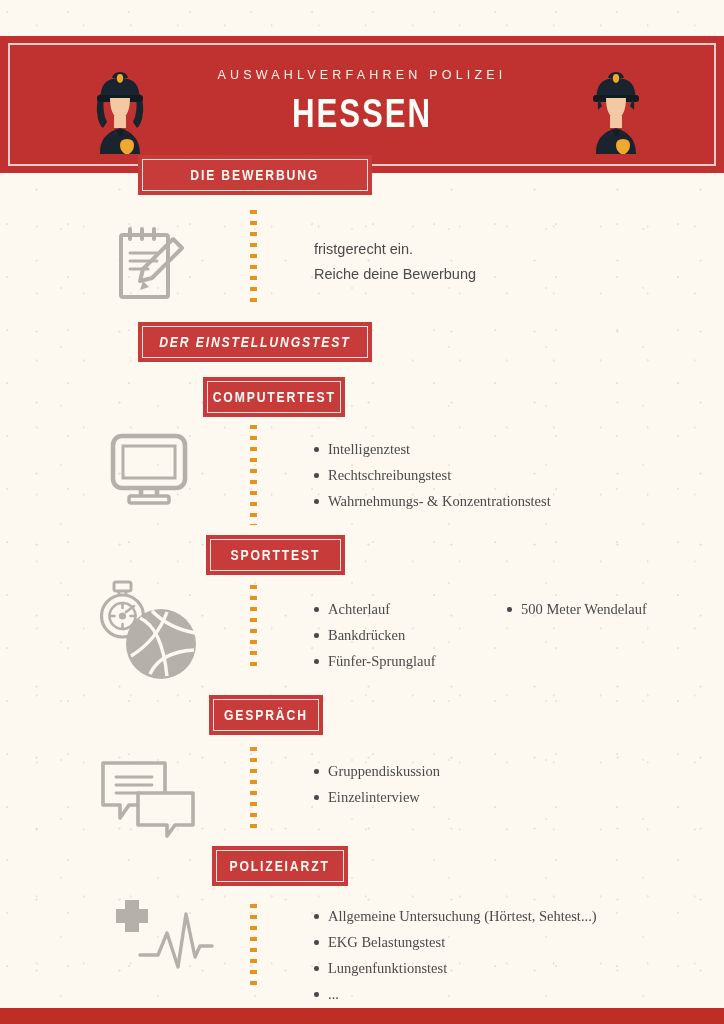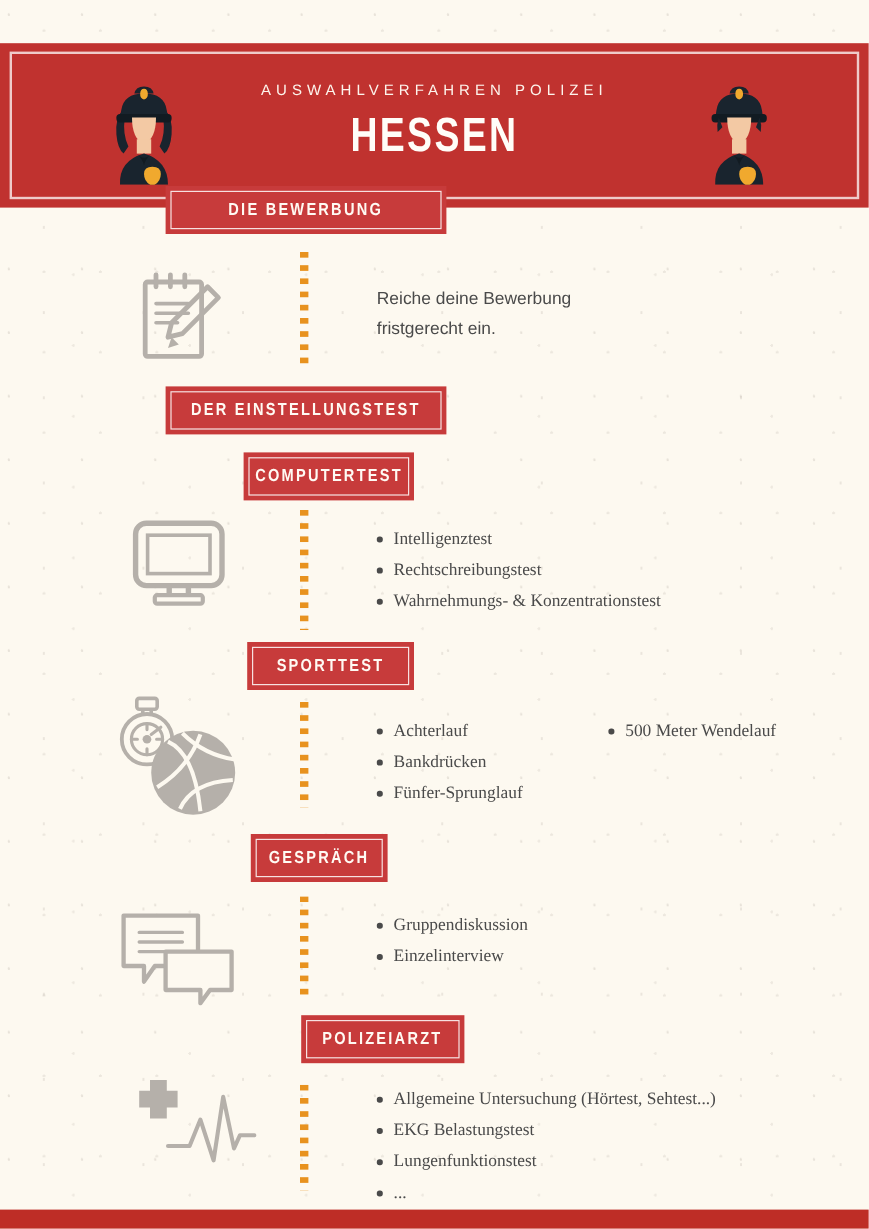--- a/index.html
+++ b/index.html
@@ -217,25 +217,25 @@
     <rect x="8" y="12" width="47" height="62" rx="2" fill="none" stroke="#b5b0aa" stroke-width="4"></rect>
     <path d="M17 6 v10 M29 6 v10 M41 6 v10" stroke="#b5b0aa" stroke-width="4" stroke-linecap="round" fill="none"></path>
     <path d="M17 30 h27 M17 38 h27 M17 46 h18" stroke="#b5b0aa" stroke-width="3" stroke-linecap="round"></path>
     <path d="M60 16 l9 9 l-30 30 l-12 3 l3-12z" fill="none" stroke="#b5b0aa" stroke-width="4" stroke-linejoin="round"></path>
     <path d="M30 58 l-3 9 l9-3z" fill="#b5b0aa"></path>
   </svg>
 
   <div class="dots" style="left:250px; top:210px; height:98px;"></div>
 
   <div class="body-text" style="left:314px; top:237px; width:260px;">
+    <div>fristgerecht ein.</div>
     <div>Reiche deine Bewerbung</div>
-    <div>fristgerecht ein.</div>
-  </div>
-
-  <div class="badge" style="left:138px; top:322px; width:234px;">
+  </div>
+
+  <div class="badge" style="left:138px; top:322px; width:234px;font-style:italic;">
     <span class="badge-inner"></span>
     <span class="badge-text">DER EINSTELLUNGSTEST</span>
   </div>
 
   <div class="badge" style="left:203px; top:377px; width:142px;">
     <span class="badge-inner"></span>
     <span class="badge-text">COMPUTERTEST</span>
   </div>
 
   <svg class="icon" style="left:107px; top:432px; width:84px; height:74px;" viewBox="0 0 84 74">
@@ -296,21 +296,21 @@
     <path d="M38 33 h55 v32 h-18 l-8 11 v-11 h-29z" fill="#fdf9f0" stroke="#b5b0aa" stroke-width="3.6" stroke-linejoin="round"></path>
   </svg>
 
   <div class="dots" style="left:250px; top:747px; height:88px;"></div>
 
   <ul class="bullet-list" style="left:314px; top:758px;">
     <li>Gruppendiskussion</li>
     <li>Einzelinterview</li>
   </ul>
 
-  <div class="badge" style="left:212px; top:846px; width:136px;margin-left:39px;">
+  <div class="badge" style="left:212px; top:846px; width:136px;">
     <span class="badge-inner"></span>
     <span class="badge-text">POLIZEIARZT</span>
   </div>
 
   <svg class="icon" style="left:114px; top:898px; width:100px; height:80px;" viewBox="0 0 100 80">
     <path d="M11 2 h14 v9 h9 v14 h-9 v9 h-14 v-9 h-9 v-14 h9z" fill="#b5b0aa"></path>
     <path d="M26 57 h18 l9-22 l11 34 l8-53 l9 43 l5-11 h12" fill="none" stroke="#b5b0aa" stroke-width="3.4" stroke-linejoin="round" stroke-linecap="round"></path>
   </svg>
 
   <div class="dots" style="left:250px; top:904px; height:88px;"></div>

